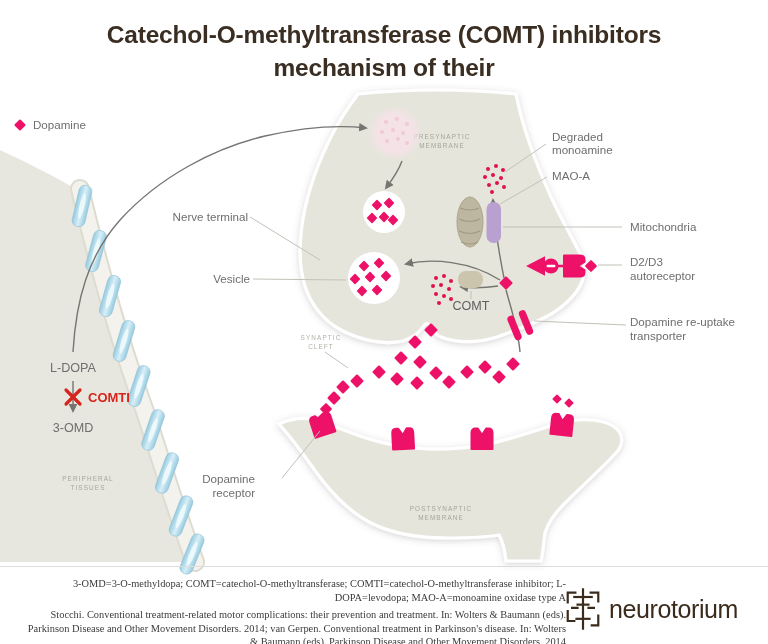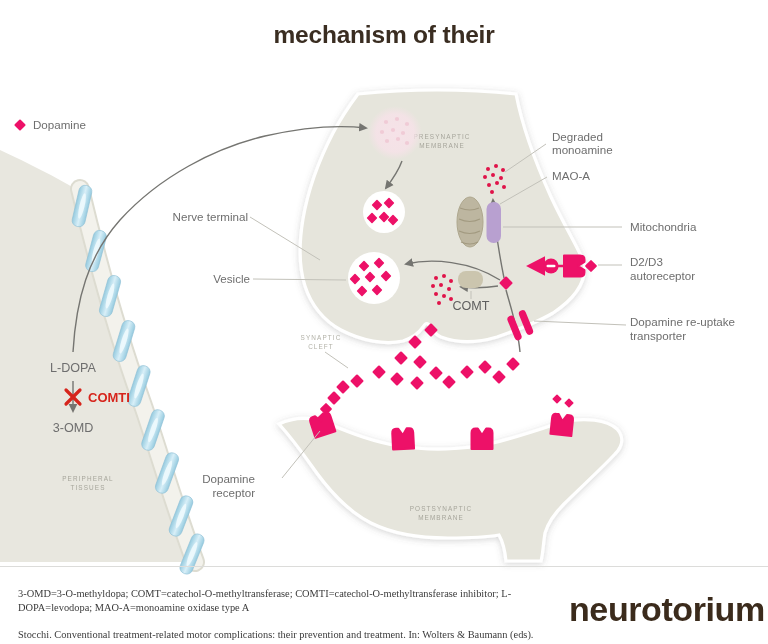--- a/index.html
+++ b/index.html
@@ -11,31 +11,32 @@
   .lbl{font-size:11.6px;fill:#6e6e6e;}
   .end{text-anchor:end;}
   .micro{font-size:6.4px;letter-spacing:1.1px;fill:#a6a59b;text-anchor:middle;}
   .micro2{font-size:6.4px;letter-spacing:1.1px;fill:#b2b1a7;text-anchor:middle;}
   .chem{font-size:12.6px;fill:#6e6e6e;text-anchor:middle;}
   .comtlbl{font-size:12.6px;fill:#5f5f5f;text-anchor:middle;}
   .comti{font-size:13px;font-weight:bold;fill:#d6251c;}
   #rule{position:absolute;top:566px;left:0;width:768px;height:1px;background:#dcdcda;}
   #footer{position:absolute;top:573px;left:18px;width:548px;
           font-family:"Liberation Serif",serif;font-size:10.4px;line-height:13.6px;color:#3b3b3b;}
-  #footer p{margin:14px 0 2px 0;}
+  #footer p{margin:4px 0 2px 0;text-align:right;}
   #logo{position:absolute;top:583px;left:563px;width:200px;height:52px;display:flex;align-items:center;}
-  #logo-text{font-family:"Liberation Sans",sans-serif;font-size:34px;font-weight:700;
+  #logo-text{font-family:"Liberation Sans",sans-serif;font-size:25px;font-weight:400;
              color:#3b2b1c;letter-spacing:-0.4px;margin-left:6px;}
 </style>
 </head>
 <body>
 
 <div id="stage">
 
   <div id="title">
+    <div>Catechol-O-methyltransferase (COMT) inhibitors</div>
     <div>mechanism of their</div>
   </div>
 
   <svg id="diagram" width="768" height="644" viewBox="0 0 768 644">
     <defs>
       <path id="dm" d="M0,-5.4 L5.4,0 L0,5.4 L-5.4,0 Z"></path>
       <path id="rcp" d="M-10.5,11 L-10.5,-5 Q-10.5,-9.5 -6.5,-9.5 L-4.2,-9.5 L0,-3 L4.2,-9.5 L6.5,-9.5 Q10.5,-9.5 10.5,-5 L10.5,11 Z"></path>
       <rect id="bar" x="-3.6" y="-13" width="7.2" height="26" rx="3.6"></rect>
       <marker id="ag" markerWidth="8" markerHeight="8" refX="5" refY="3.5" orient="auto">
         <path d="M0,0.4 L6.4,3.5 L0,6.6 Z" fill="#757571"></path>

